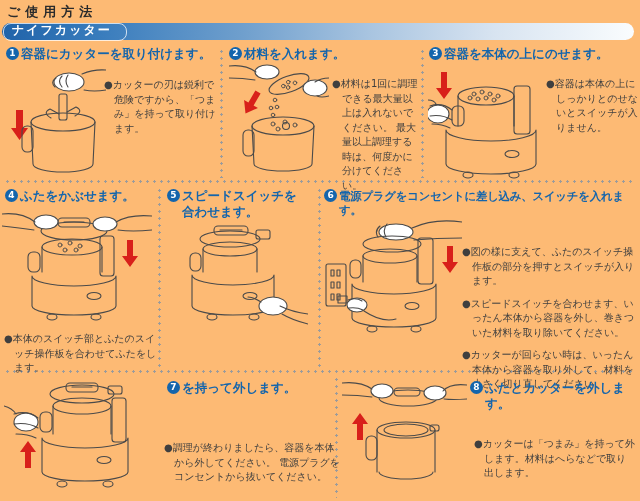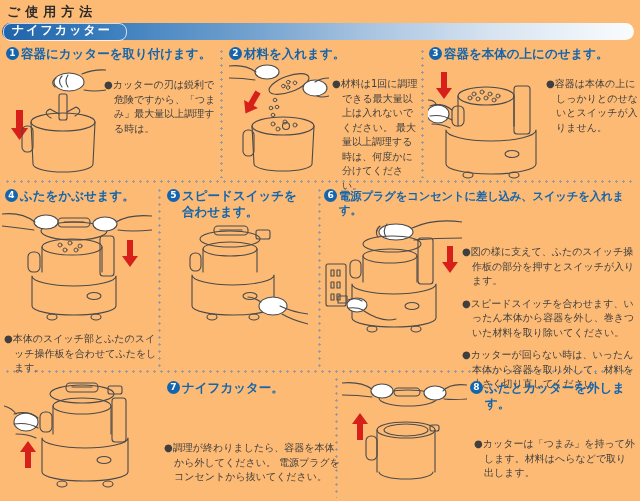--- a/index.html
+++ b/index.html
@@ -65,21 +65,21 @@
     <path class="red" d="M10 44 h7 v18 h5 l-8.5 12 -8.5 -12 h5 z"></path>
     <ellipse cx="57" cy="56" rx="32" ry="9"></ellipse>
     <path d="M25 56 L27 98 M89 56 L87 98 M27 98 a30 8 0 0 0 60 0"></path>
     <rect x="16" y="60" width="11" height="26" rx="5"></rect>
     <rect x="53" y="28" width="8" height="26" rx="2"></rect>
     <path d="M45 52 q-9 -5 -1 -9 l9 5 M69 50 q9 -5 1 -9 l-9 5"></path>
     <ellipse class="palm" cx="63" cy="16" rx="15" ry="9"></ellipse>
     <path d="M50 12 q-6 4 -1 9 M56 10 q-5 5 0 11 M62 9 q-4 6 0 12 M76 8 q12 -5 24 -4 M78 24 q10 2 22 0"></path>
   </svg>
   <div class="abs b" style="left:104px;top:78px;width:115px;">
-    <p>●カッターの刃は鋭利で危険ですから、「つまみ」最大量以上調理する時は。</p>
+    <p>●カッターの刃は鋭利で危険ですから、「つまみ」を持って取り付けます。</p>
   </div>
 
   <div class="abs t" style="left:229px;top:46px;">
     <span class="num">2</span>
     <span class="tx">材料を入れます。</span>
   </div>
   <svg class="abs illus" style="left:229px;top:62px;" width="100" height="118" viewBox="0 0 100 118">
     <g transform="rotate(30 22 42)">
         <path class="red" d="M19 28 h6 v14 h5 l-8 11 -8 -11 h5 z"></path>
       </g>
@@ -237,21 +237,21 @@
     <path d="M10 38 q14 -4 24 4 M10 48 q14 -2 24 4 M12 58 q12 0 20 4 M0 30 q8 2 12 8"></path>
     <path class="red" d="M21 92 h6 v-16 h5 l-8 -11 -8 11 h5 z"></path>
     <rect x="108" y="22" width="14" height="44" rx="3"></rect>
     <path d="M38 62 a43 10 0 0 0 86 0 M38 62 V96 M124 62 V96 M38 96 a43 9 0 0 0 86 0"></path>
     <ellipse cx="58" cy="108" rx="5" ry="3"></ellipse>
       <ellipse cx="104" cy="108" rx="5" ry="3"></ellipse>
     <ellipse cx="100" cy="84" rx="7" ry="3.5"></ellipse>
   </svg>
   <div class="abs t" style="left:167px;top:380px;">
     <span class="num">7</span>
-    <span class="tx">ナイフカッター。</span>
+    <span class="tx">を持って外します。</span>
   </div>
   <div class="abs b" style="left:164px;top:413px;width:176px;margin-top:28px;">
     <p>●調理が終わりましたら、容器を本体から外してください。 電源プラグをコンセントから抜いてください。</p>
   </div>
 
   <svg class="abs illus" style="left:342px;top:378px;" width="125" height="120" viewBox="0 0 125 120">
     <rect x="52" y="10" width="26" height="8" rx="4"></rect>
     <ellipse cx="66" cy="20" rx="29" ry="8"></ellipse>
     <ellipse class="palm" cx="40" cy="13" rx="11" ry="7"></ellipse>
     <path d="M0 5 q18 -2 30 6 M0 17 q16 0 30 2"></path>

